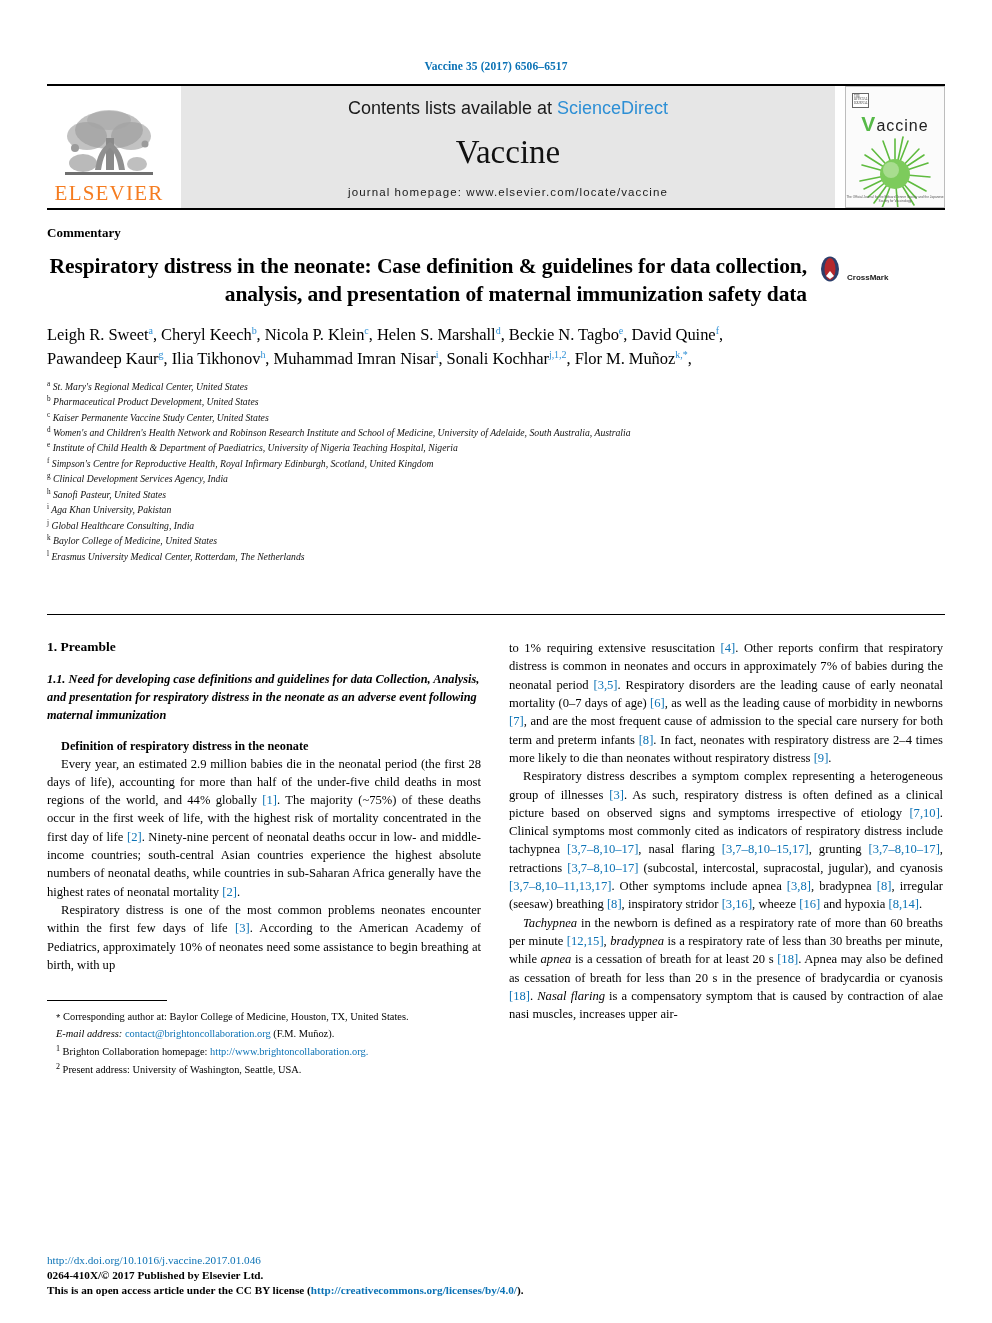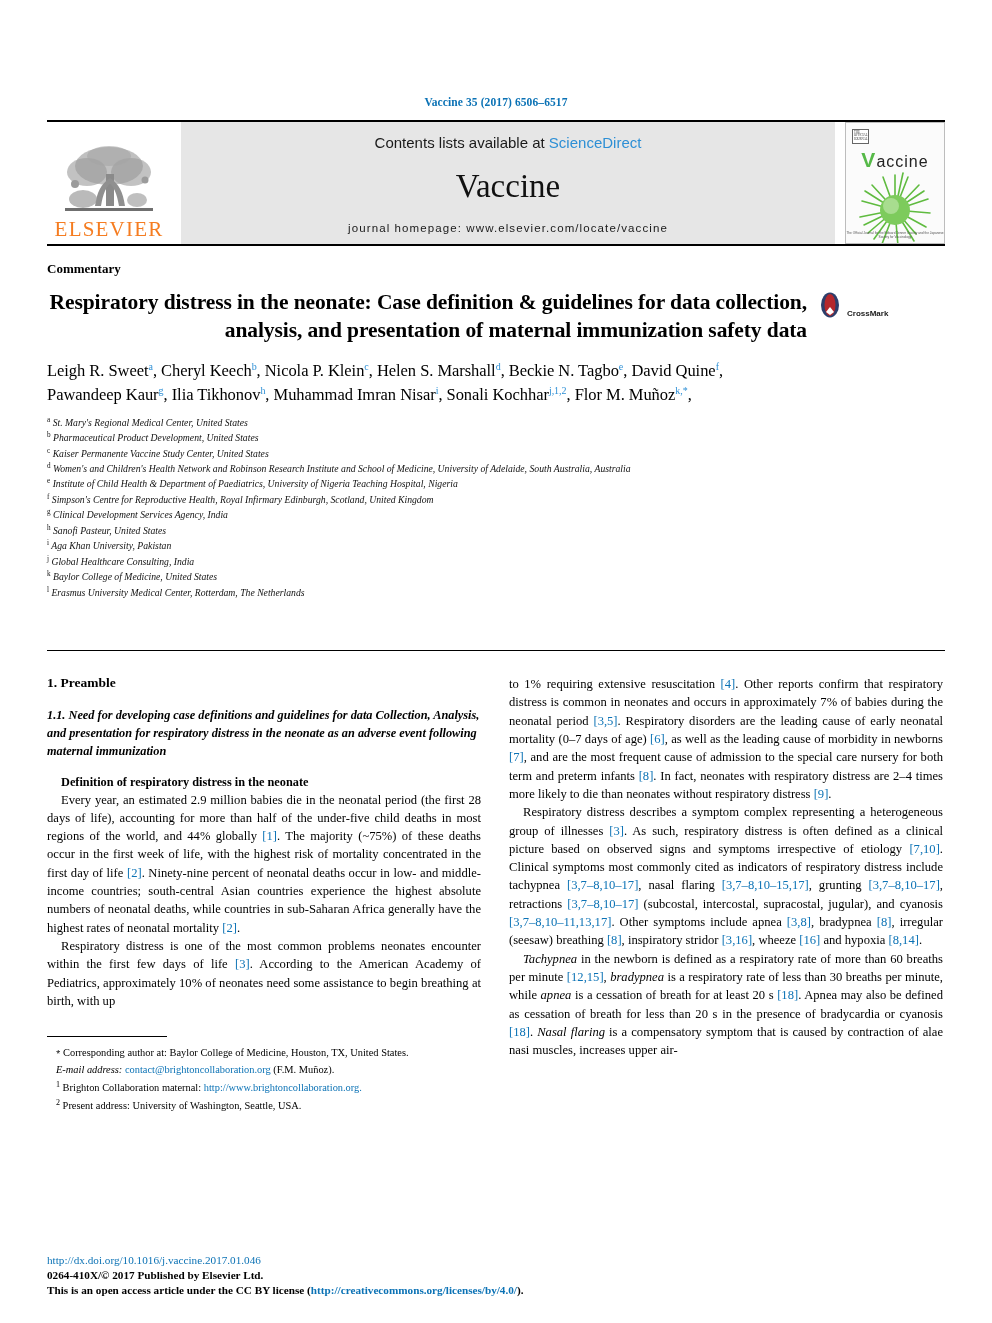--- a/index.html
+++ b/index.html
@@ -22,21 +22,21 @@
     box-sizing: border-box;
     padding: 0 47px;
   }
 
   
   .running-head {
     text-align: center;
     color: #0b72b5;
     font-size: 11.5px;
     font-weight: bold;
-    padding-top: 96px;
+    padding-top: 60px;
     letter-spacing: 0.1px;
   }
 
   
   .masthead {
     margin-top: 12px;
     display: flex;
     align-items: stretch;
     height: 122px;
     border-top: 2.5px solid #000;
@@ -66,21 +66,21 @@
     margin: 0 10px;
     display: flex;
     flex-direction: column;
     align-items: center;
     justify-content: space-between;
     padding: 12px 0 10px 0;
     box-sizing: border-box;
   }
   .contents-line {
     font-family: "Liberation Sans", sans-serif;
-    font-size: 15px;
+    font-size: 18px;
     color: #1a1a1a;
   }
   .contents-line .sd {
     color: #2d8fd5;
   }
   .journal-name {
     font-family: "Liberation Serif", serif;
     font-size: 33px;
     color: #111;
     line-height: 1;
@@ -414,21 +414,21 @@
       <h2 class="sec">1. Preamble</h2>
       <h3 class="subsec">1.1. Need for developing case definitions and guidelines for data Collection, Analysis, and presentation for respiratory distress in the neonate as an adverse event following maternal immunization</h3>
       <h4 class="run-in">Definition of respiratory distress in the neonate</h4>
       <p class="body">Every year, an estimated 2.9 million babies die in the neonatal period (the first 28 days of life), accounting for more than half of the under-five child deaths in most regions of the world, and 44% globally <span class="ref" style="color:#0b72b5">[1]</span>. The majority (~75%) of these deaths occur in the first week of life, with the highest risk of mortality concentrated in the first day of life <span class="ref" style="color:#0b72b5">[2]</span>. Ninety-nine percent of neonatal deaths occur in low- and middle-income countries; south-central Asian countries experience the highest absolute numbers of neonatal deaths, while countries in sub-Saharan Africa generally have the highest rates of neonatal mortality <span class="ref" style="color:#0b72b5">[2]</span>.</p>
       <p class="body">Respiratory distress is one of the most common problems neonates encounter within the first few days of life <span class="ref" style="color:#0b72b5">[3]</span>. According to the American Academy of Pediatrics, approximately 10% of neonates need some assistance to begin breathing at birth, with up</p>
 
       <div class="footnotes"></div>
       <div class="footnote-body">
         <p class="fn"><span class="fn-mark">⁎</span> <span>Corresponding author at: Baylor College of Medicine, Houston, TX, United States.</span></p>
         <p class="fn"><span class="email-label">E-mail address:</span> <span class="link">contact@brightoncollaboration.org</span> <span>(F.M. Muñoz).</span></p>
-        <p class="fn"><span class="fn-mark">1</span> <span>Brighton Collaboration maternal:</span> <span class="link">http://www.brightoncollaboration.org.</span></p>
+        <p class="fn"><span class="fn-mark">1</span> <span>Brighton Collaboration homepage:</span> <span class="link">http://www.brightoncollaboration.org.</span></p>
         <p class="fn"><span class="fn-mark">2</span> <span>Present address: University of Washington, Seattle, USA.</span></p>
       </div>
     </div>
 
     <div class="col">
       <p class="body cont">to 1% requiring extensive resuscitation <span class="ref" style="color:#0b72b5">[4]</span>. Other reports confirm that respiratory distress is common in neonates and occurs in approximately 7% of babies during the neonatal period <span class="ref" style="color:#0b72b5">[3,5]</span>. Respiratory disorders are the leading cause of early neonatal mortality (0–7 days of age) <span class="ref" style="color:#0b72b5">[6]</span>, as well as the leading cause of morbidity in newborns <span class="ref" style="color:#0b72b5">[7]</span>, and are the most frequent cause of admission to the special care nursery for both term and preterm infants <span class="ref" style="color:#0b72b5">[8]</span>. In fact, neonates with respiratory distress are 2–4 times more likely to die than neonates without respiratory distress <span class="ref" style="color:#0b72b5">[9]</span>.</p>
       <p class="body">Respiratory distress describes a symptom complex representing a heterogeneous group of illnesses <span class="ref" style="color:#0b72b5">[3]</span>. As such, respiratory distress is often defined as a clinical picture based on observed signs and symptoms irrespective of etiology <span class="ref" style="color:#0b72b5">[7,10]</span>. Clinical symptoms most commonly cited as indicators of respiratory distress include tachypnea <span class="ref" style="color:#0b72b5">[3,7–8,10–17]</span>, nasal flaring <span class="ref" style="color:#0b72b5">[3,7–8,10–15,17]</span>, grunting <span class="ref" style="color:#0b72b5">[3,7–8,10–17]</span>, retractions <span class="ref" style="color:#0b72b5">[3,7–8,10–17]</span> (subcostal, intercostal, supracostal, jugular), and cyanosis <span class="ref" style="color:#0b72b5">[3,7–8,10–11,13,17]</span>. Other symptoms include apnea <span class="ref" style="color:#0b72b5">[3,8]</span>, bradypnea <span class="ref" style="color:#0b72b5">[8]</span>, irregular (seesaw) breathing <span class="ref" style="color:#0b72b5">[8]</span>, inspiratory stridor <span class="ref" style="color:#0b72b5">[3,16]</span>, wheeze <span class="ref" style="color:#0b72b5">[16]</span> and hypoxia <span class="ref" style="color:#0b72b5">[8,14]</span>.</p>
       <p class="body"><span class="it">Tachypnea</span> in the newborn is defined as a respiratory rate of more than 60 breaths per minute <span class="ref" style="color:#0b72b5">[12,15]</span>, <span class="it">bradypnea</span> is a respiratory rate of less than 30 breaths per minute, while <span class="it">apnea</span> is a cessation of breath for at least 20 s <span class="ref" style="color:#0b72b5">[18]</span>. Apnea may also be defined as cessation of breath for less than 20 s in the presence of bradycardia or cyanosis <span class="ref" style="color:#0b72b5">[18]</span>. <span class="it">Nasal flaring</span> is a compensatory symptom that is caused by contraction of alae nasi muscles, increases upper air-</p>
     </div>
 

